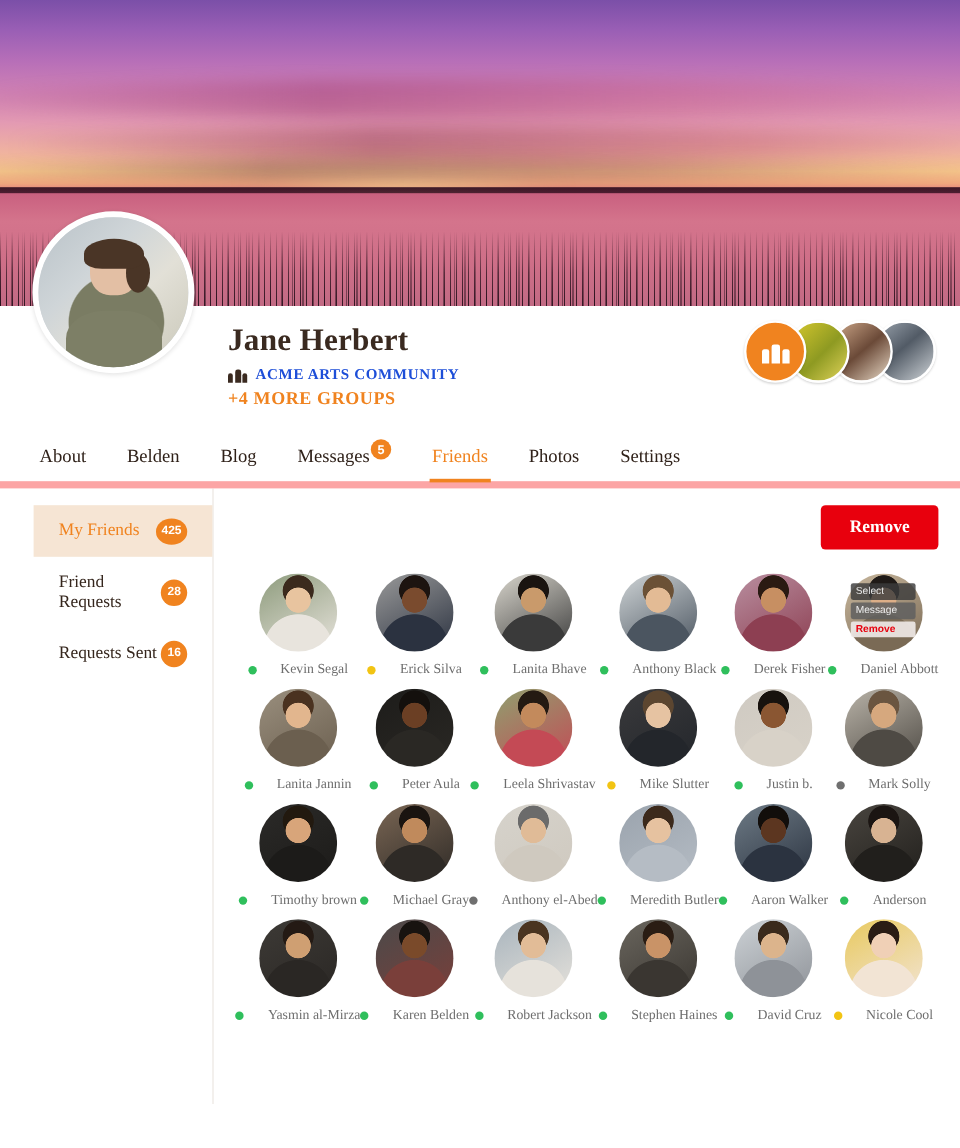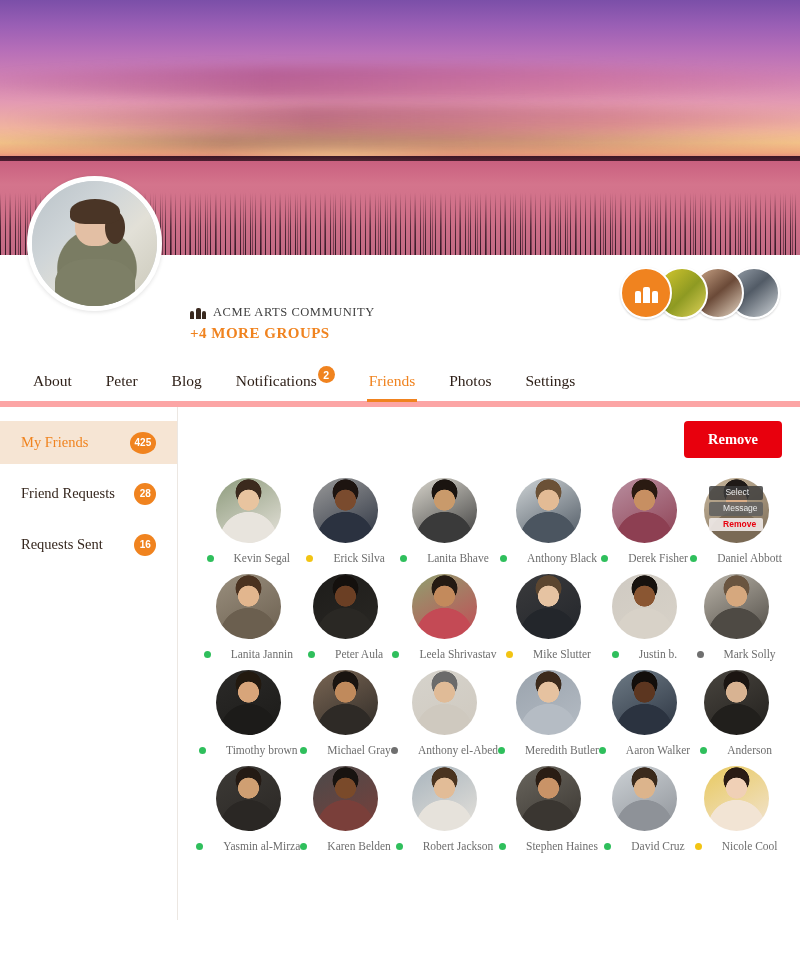--- a/index.html
+++ b/index.html
@@ -86,21 +86,21 @@
   .avatar-hair-b { position:absolute; left:58%; top:24%; width:16%; height:26%; border-radius:50%; background:#4a3526; }
   .avatar-shirt { position:absolute; left:18%; top:62%; width:64%; height:46%; border-radius:40% 40% 0 0; background:#7d7f66; }
 
   .pname {
     position: absolute; left: 190px; top: 14px;
     font-size: 26px; font-weight: 700; color: #3a2a20; letter-spacing: .2px;
   }
   .pgroup {
     position: absolute; left: 190px; top: 50px;
     display: flex; align-items: center; gap: 7px;
-    font-size: 12.5px; color: #404040; letter-spacing: .55px; font-weight: 400;
+    font-size: 12.5px; color: #1d4ed8; letter-spacing: .55px; font-weight: 700;
   }
   .group-icon { display: inline-flex; align-items: flex-end; gap: 1.5px; height: 13px; }
   .group-icon i { display: block; background: #3a2a20; border-radius: 2px 2px 0 0; }
   .gi-a { width: 4px; height: 8px; } .gi-b { width: 5px; height: 11px; } .gi-c { width: 4px; height: 8px; }
   .pmore {
     position: absolute; left: 190px; top: 70px;
     font-size: 15px; color: #f0831f; font-weight: 700; letter-spacing: .5px; cursor: pointer;
   }
 
   .groups-cluster { position: absolute; right: 20px; top: 12px; display: flex; align-items: center; }
@@ -142,20 +142,21 @@
     margin-left: 1px; transform: translateY(-7px);
   }
 
   
   .body-wrap { display: flex; height: 513px; }
   .sidebar { width: 184px; border-right: 1px solid #ece7e2; padding-top: 14px; background:#fff; }
   .side-item {
     display: flex; align-items: center; justify-content: space-between;
     height: 43px; padding: 0 21px; font-size: 14.5px; color: #35261d; cursor: pointer;
     margin-bottom: 8px;
+    margin-left: 28px;
   }
   .side-item.active { background: #f6e5d4; color: #f0831f; }
   .side-badge {
     min-width: 22px; height: 22px; padding: 0 5px; border-radius: 50%;
     background: #f0831f; color: #fff; font-size: 10px; font-weight: 700;
     font-family: "Liberation Sans", sans-serif;
     display: inline-flex; align-items: center; justify-content: center;
   }
 
   .content { flex: 1; padding: 14px 18px 0 18px; position: relative; }
@@ -182,21 +183,21 @@
   .dot { width: 7px; height: 7px; border-radius: 50%; flex: none; }
   .dot.online { background: #2fbf5c; }
   .dot.away { background: #f2c413; }
   .dot.offline { background: #6f6f6f; }
 
   .hover-menu {
     position: absolute; left: 50%; top: 8px; transform: translateX(-50%);
     display: flex; flex-direction: column; gap: 2px; z-index: 10; width: 54px;
   }
   .hm-btn {
-    font-size: 8.5px; text-align: right; padding: 2px 14px; border-radius: 2px;
+    font-size: 8.5px; text-align: left; padding: 2px 4px; border-radius: 2px;
     font-family: "Liberation Sans", sans-serif; cursor: pointer; line-height: 1.15;
   }
   .hm-select { background: rgba(60,60,60,.82); color: #e9e9e9; }
   .hm-message { background: rgba(95,95,95,.85); color: #ececec; }
   .hm-remove { background: rgba(238,232,230,.92); color: #e8000d; font-weight: 700; }
 </style>
 </head>
 <body>
 
 <div class="page">
@@ -212,20 +213,21 @@
   </div>
 
   <div class="profile-header">
     <div class="avatar-wrap">
       <div class="avatar-photo">
         <div class="avatar-hair-b"></div>
         <div class="avatar-shirt"></div>
       </div>
     </div>
 
+    <div class="pname">Jane Herbert</div>
 
     <div class="pgroup">
       <span class="group-icon">
         <i class="gi-a"></i>
           <i class="gi-b"></i>
           <i class="gi-c"></i>
       </span>
       <span>ACME ARTS COMMUNITY</span>
     </div>
 
@@ -243,28 +245,28 @@
       <div class="gc-circle gc-3"></div>
       <div class="gc-circle gc-4"></div>
     </div>
   </div>
 
   <div class="tabs" id="tabs">
       <div class="tab">
         <span>About</span>
       </div>
       <div class="tab">
-        <span>Peter</span>
+        <span>Belden</span>
       </div>
       <div class="tab">
         <span>Blog</span>
       </div>
       <div class="tab">
-        <span>Notifications</span>
-        <span class="tab-badge">2</span>
+        <span>Messages</span>
+        <span class="tab-badge">5</span>
       </div>
       <div class="tab active">
         <span>Friends</span>
       </div>
       <div class="tab">
         <span>Photos</span>
       </div>
       <div class="tab">
         <span>Settings</span>
       </div>

